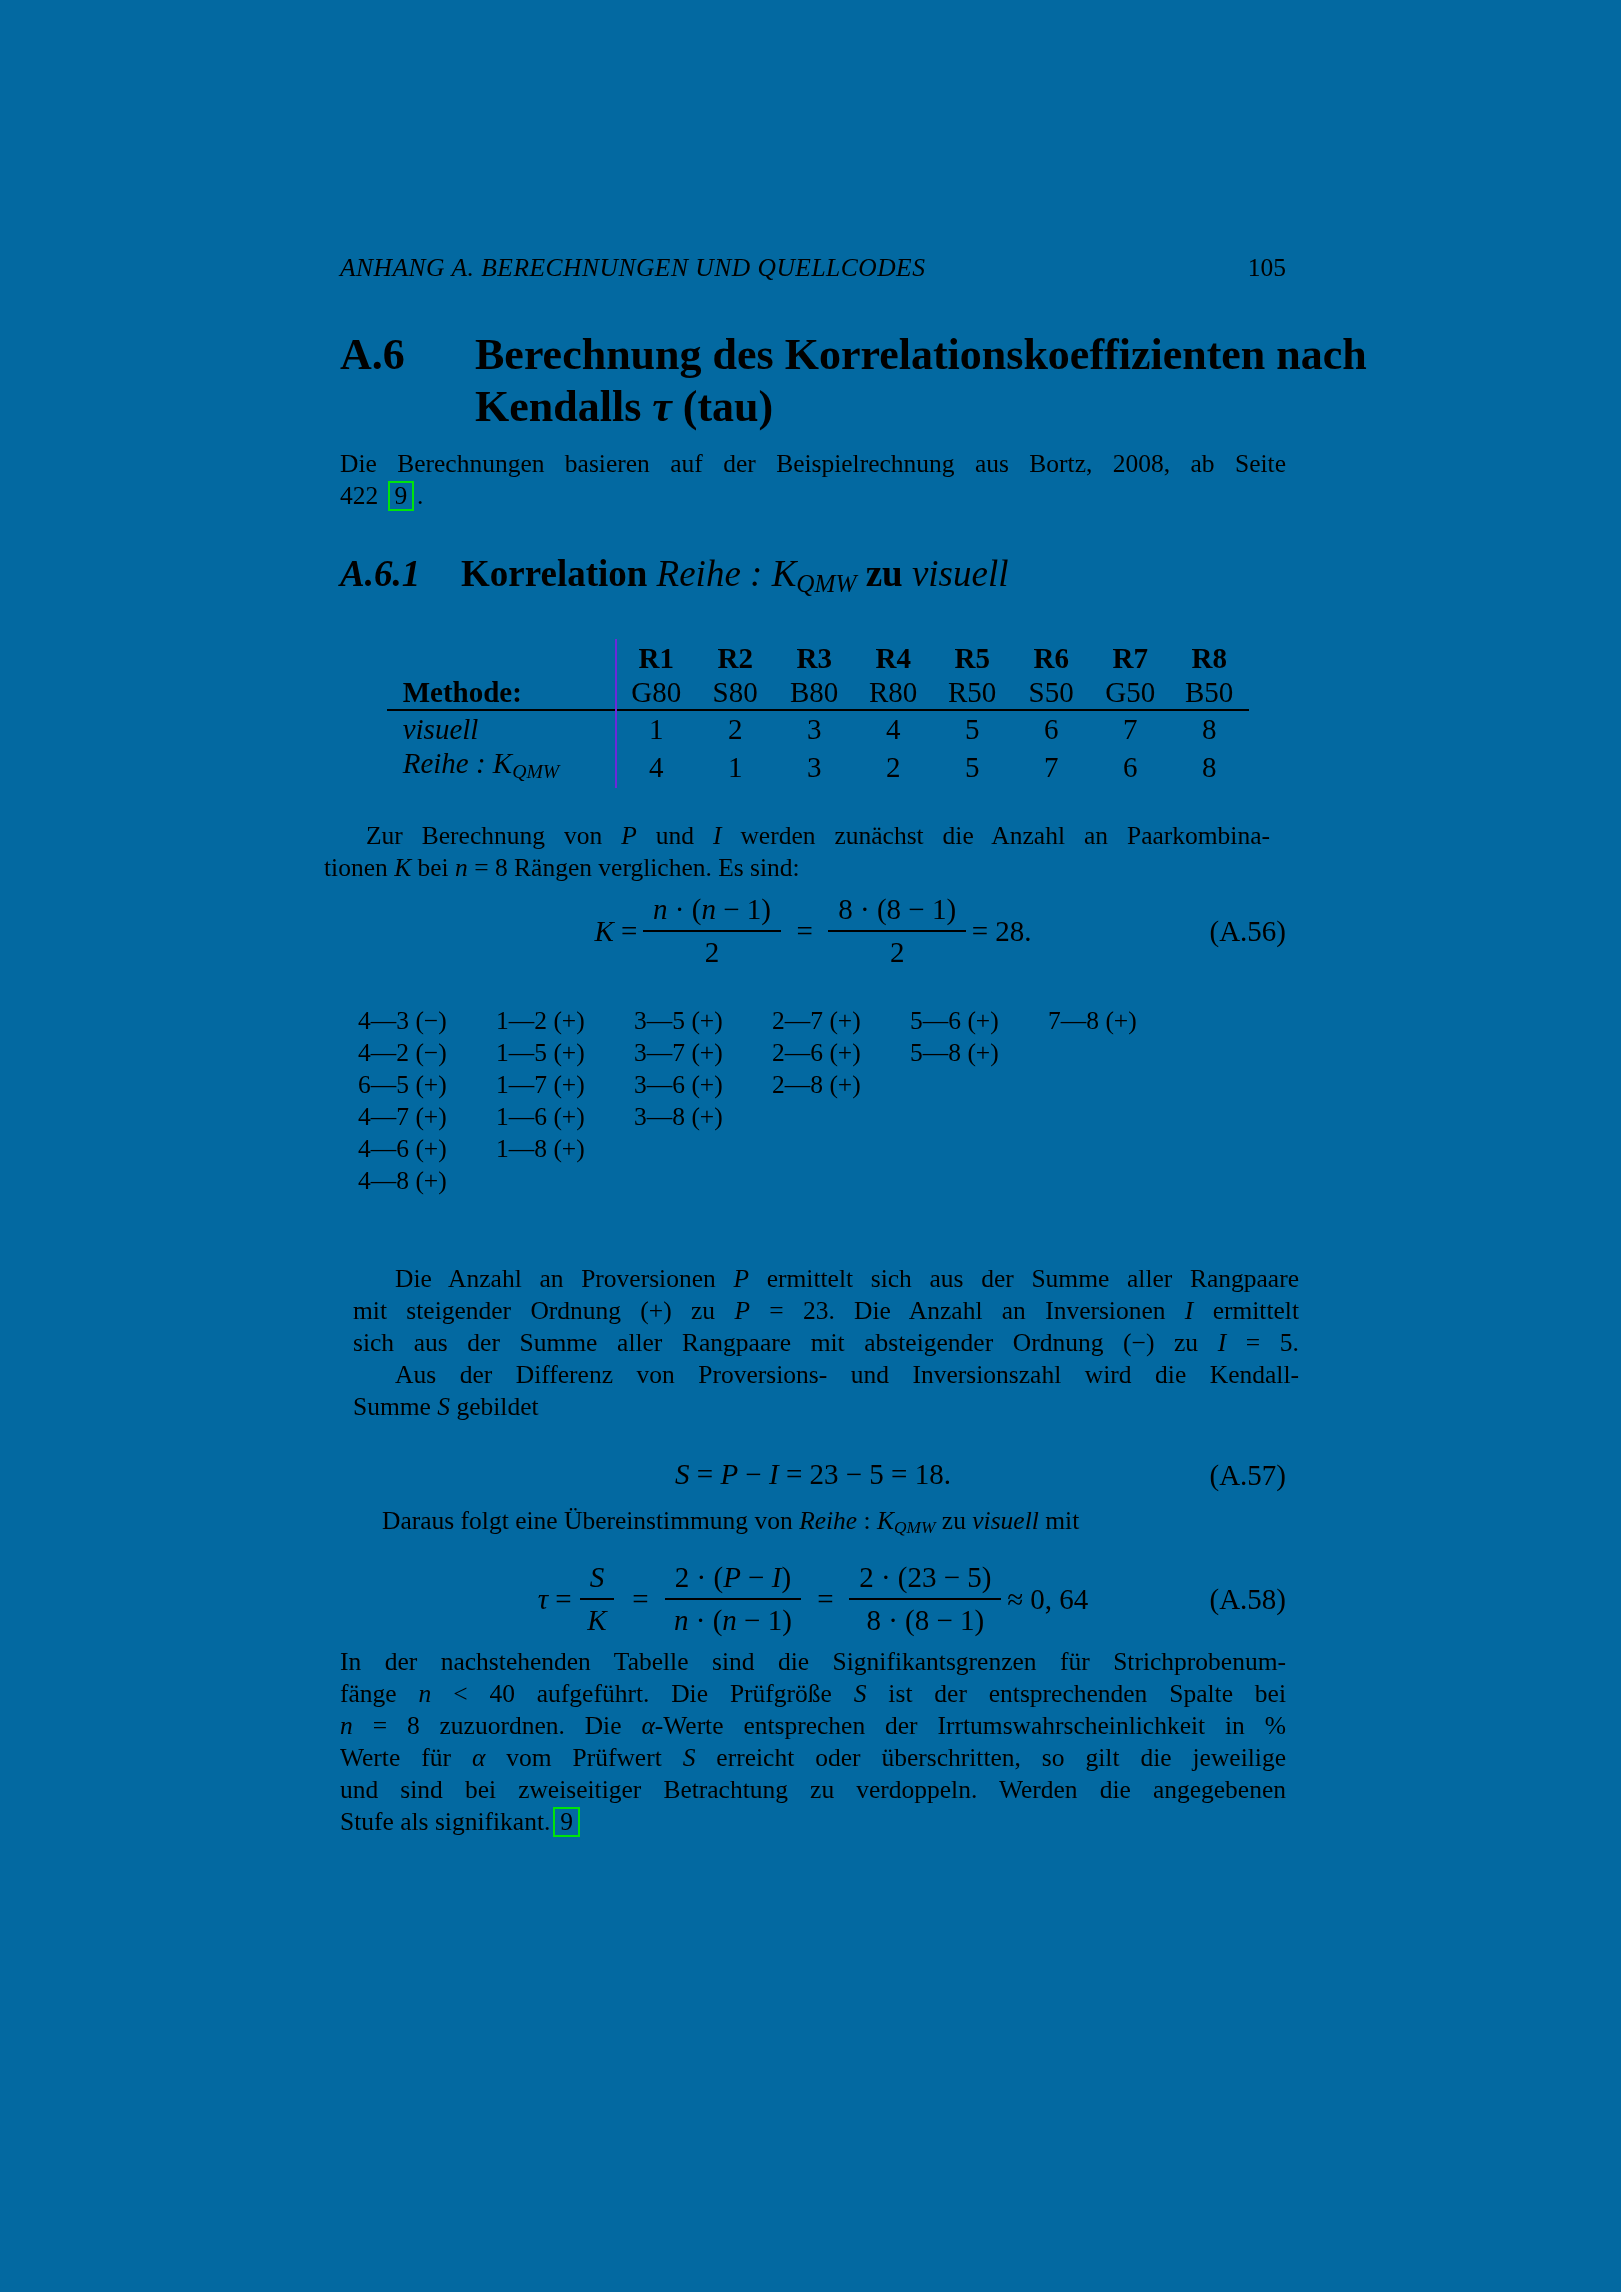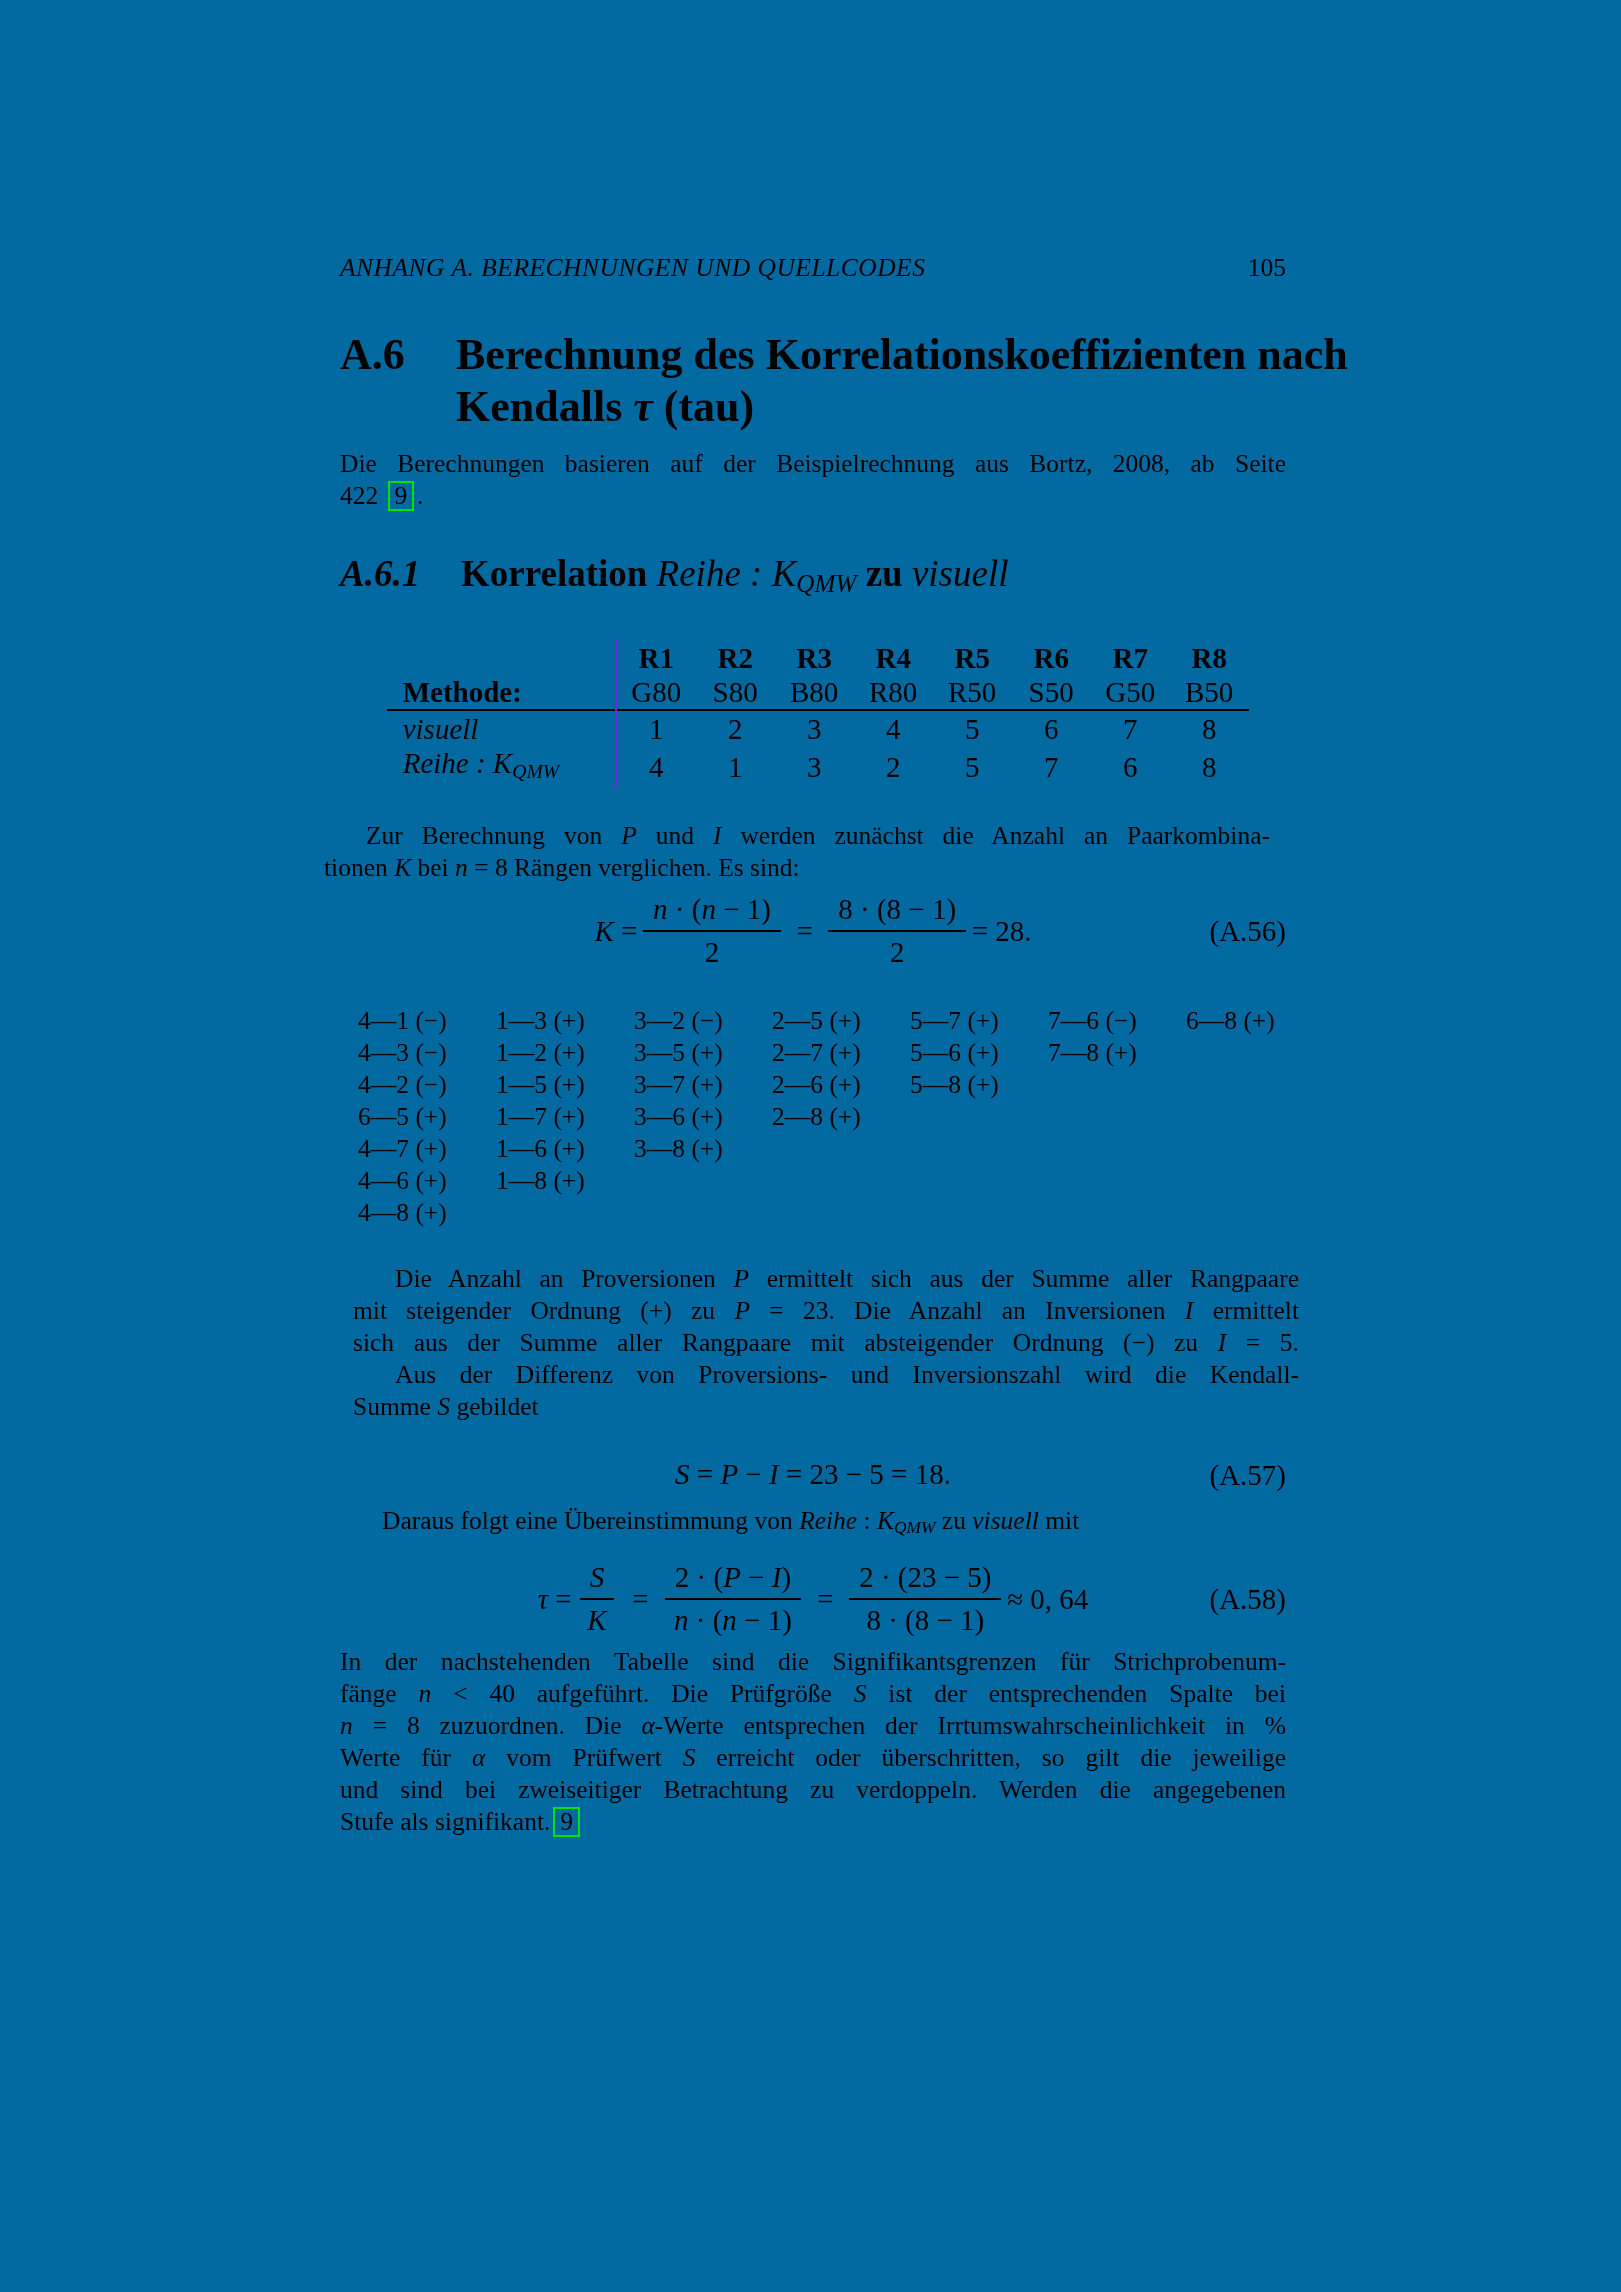--- a/index.html
+++ b/index.html
@@ -50,21 +50,21 @@
 </head>
 <body>
 
 <div class="page">
 
   <div class="abs hdr" style="left:340px;top:253px;width:946px;">
     <span class="left">ANHANG A.  BERECHNUNGEN UND QUELLCODES</span>
     <span>105</span>
   </div>
 
-  <div class="abs h1" style="left:340px;top:329px;">
+  <div class="abs h1" style="left:340px;top:329px;gap:19px;">
     <span class="num">A.6</span>
     <span>
       <span style="display:block;">Berechnung des Korrelationskoeffizienten nach</span>
       <span style="display:block;"><span>Kendalls </span><span class="i">τ</span><span> (tau)</span></span>
     </span>
   </div>
 
   <div class="abs" style="left:340px;top:448px;width:946px;">
     <div class="wline just">Die Berechnungen basieren auf der Beispielrechnung aus Bortz, 2008, ab Seite</div>
     <div class="line"><span>422 </span><span class="cite">9</span><span>.</span></div>
@@ -138,23 +138,20 @@
     <span class="frac">
       <span class="fnum"><span>8 · (8 − 1)</span></span>
       <span class="fden"><span>2</span></span>
     </span>
     <span>= 28.</span>
     <span class="eqlabel">(A.56)</span>
   </div>
 
   <div class="abs" style="left:358px;top:1005px;">
     <div class="prow">
-      <span class="pcell">4—1 (−)</span><span class="pcell">1—3 (+)</span><span class="pcell">3—2 (−)</span><span class="pcell">2—5 (+)</span><span class="pcell">5—7 (+)</span><span class="pcell">7—6 (−)</span><span class="pcell">6—8 (+)</span>
-    </div>
-    <div class="prow">
       <span class="pcell">4—3 (−)</span><span class="pcell">1—2 (+)</span><span class="pcell">3—5 (+)</span><span class="pcell">2—7 (+)</span><span class="pcell">5—6 (+)</span><span class="pcell">7—8 (+)</span>
     </div>
     <div class="prow">
       <span class="pcell">4—2 (−)</span><span class="pcell">1—5 (+)</span><span class="pcell">3—7 (+)</span><span class="pcell">2—6 (+)</span><span class="pcell">5—8 (+)</span>
     </div>
     <div class="prow">
       <span class="pcell">6—5 (+)</span><span class="pcell">1—7 (+)</span><span class="pcell">3—6 (+)</span><span class="pcell">2—8 (+)</span>
     </div>
     <div class="prow">
       <span class="pcell">4—7 (+)</span><span class="pcell">1—6 (+)</span><span class="pcell">3—8 (+)</span>

